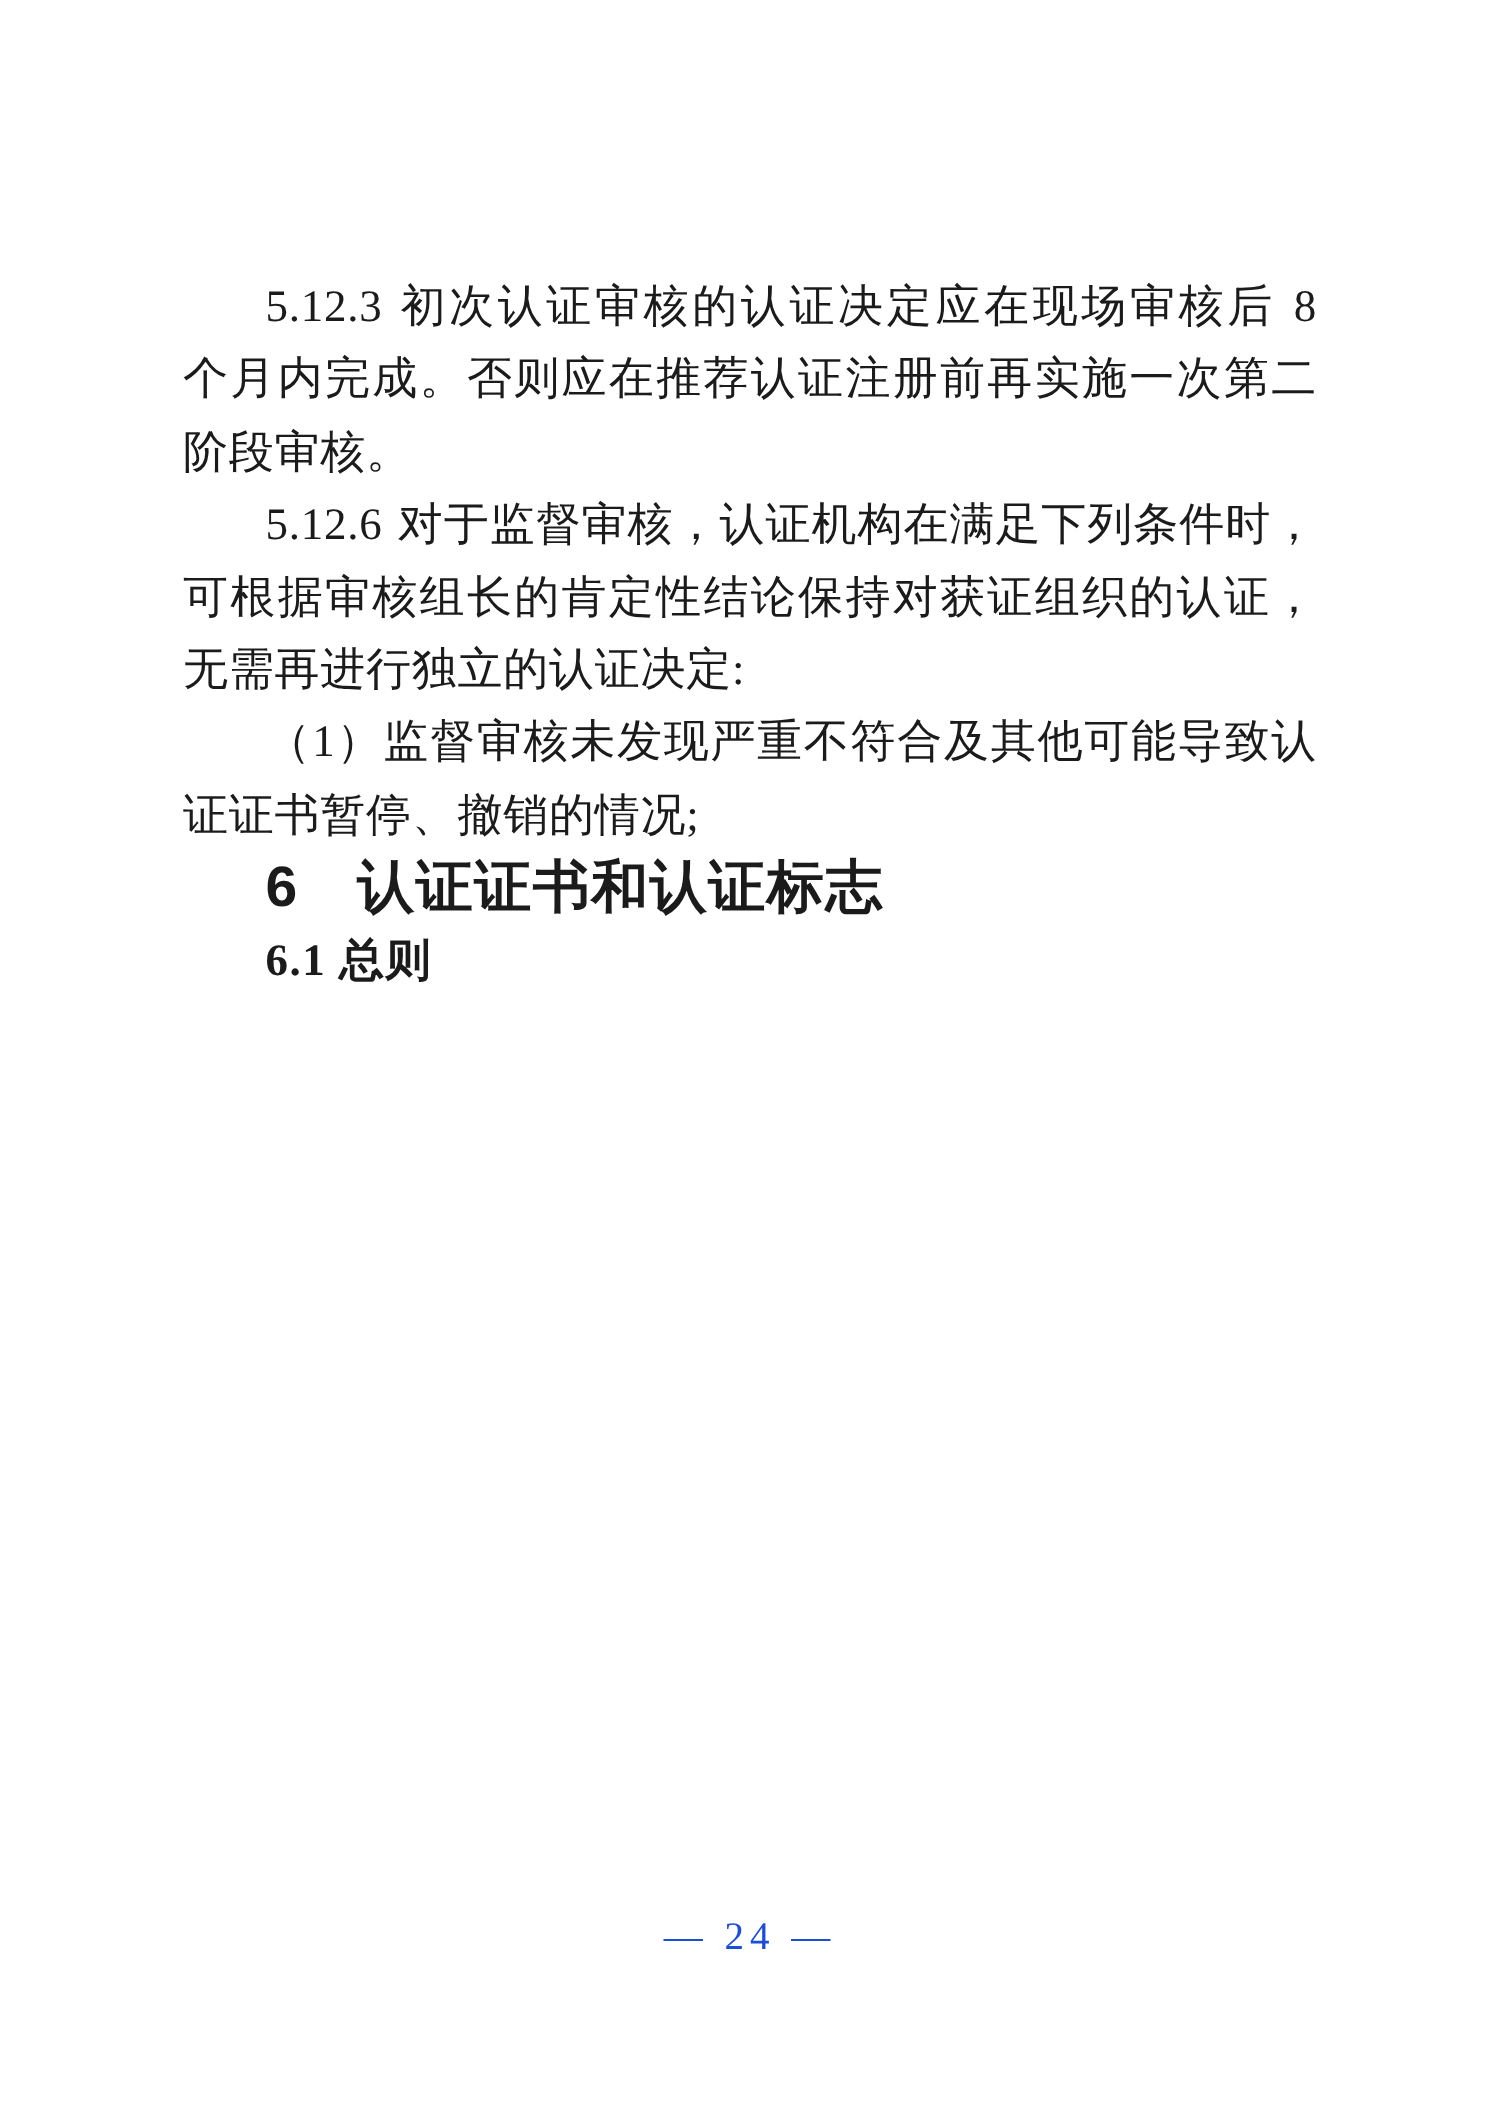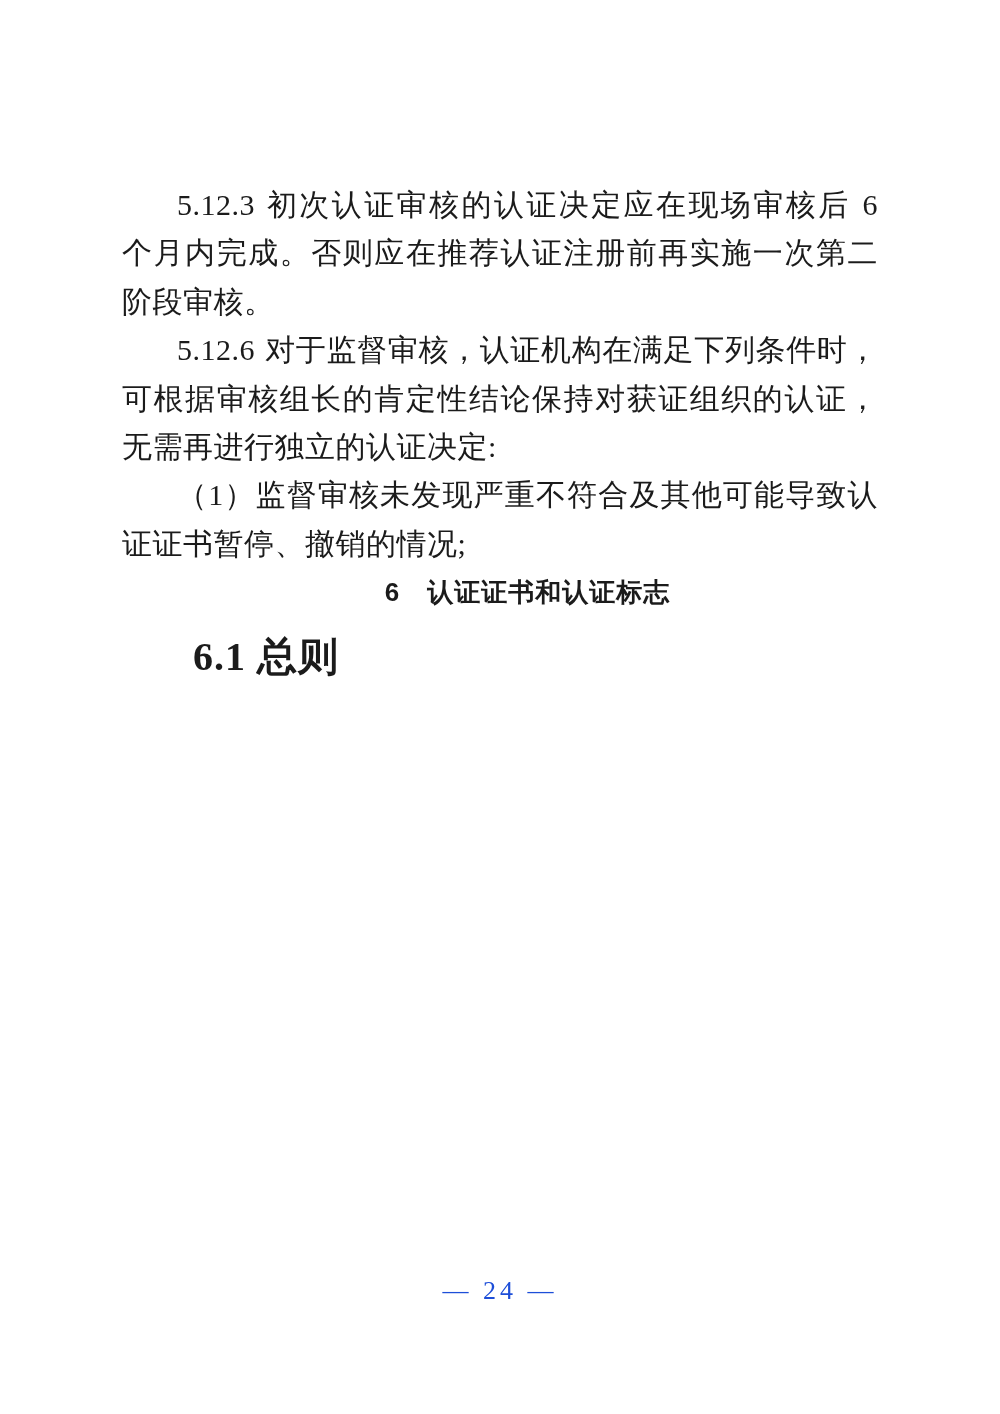--- a/index.html
+++ b/index.html
@@ -30,31 +30,30 @@
     text-align: justify;
     text-align-last: left;
     text-indent: 55px;
     letter-spacing: 0.5px;
     word-spacing: 2px;
   }
   .heading-sans {
     margin: 0;
     font-family: "Liberation Sans", "DejaVu Sans", sans-serif;
     font-weight: 700;
-    font-size: 26px;
+    font-size: 38px;
     line-height: 48.4px;
     text-indent: 55px;
     letter-spacing: 1px;
-    text-align: center;
   }
   .heading-serif {
-    margin: 16px;
+    margin: 0;
     font-family: "Liberation Serif", "DejaVu Serif", serif;
     font-weight: 700;
-    font-size: 40px;
+    font-size: 30px;
     line-height: 48.4px;
     text-indent: 55px;
     letter-spacing: 1px;
   }
   .footer {
     position: absolute;
     left: 0;
     top: 1276px;
     width: 100%;
     text-align: center;
@@ -63,21 +62,21 @@
     letter-spacing: 4px;
     color: #1d4ed8;
   }
 </style>
 </head>
 <body>
 
 <div class="page">
   <div class="doc-body">
 
-    <p class="para">5.12.3 初次认证审核的认证决定应在现场审核后 6 个月内完成。否则应在推荐认证注册前再实施一次第二阶段审核。</p>
+    <p class="para">5.12.3 初次认证审核的认证决定应在现场审核后 8 个月内完成。否则应在推荐认证注册前再实施一次第二阶段审核。</p>
 
 
 
     <p class="para">5.12.6 对于监督审核，认证机构在满足下列条件时，可根据审核组长的肯定性结论保持对获证组织的认证，无需再进行独立的认证决定:</p>
 
     <p class="para">（1）监督审核未发现严重不符合及其他可能导致认证证书暂停、撤销的情况;</p>
 
 
 
     <p class="heading-sans">6　认证证书和认证标志</p>

